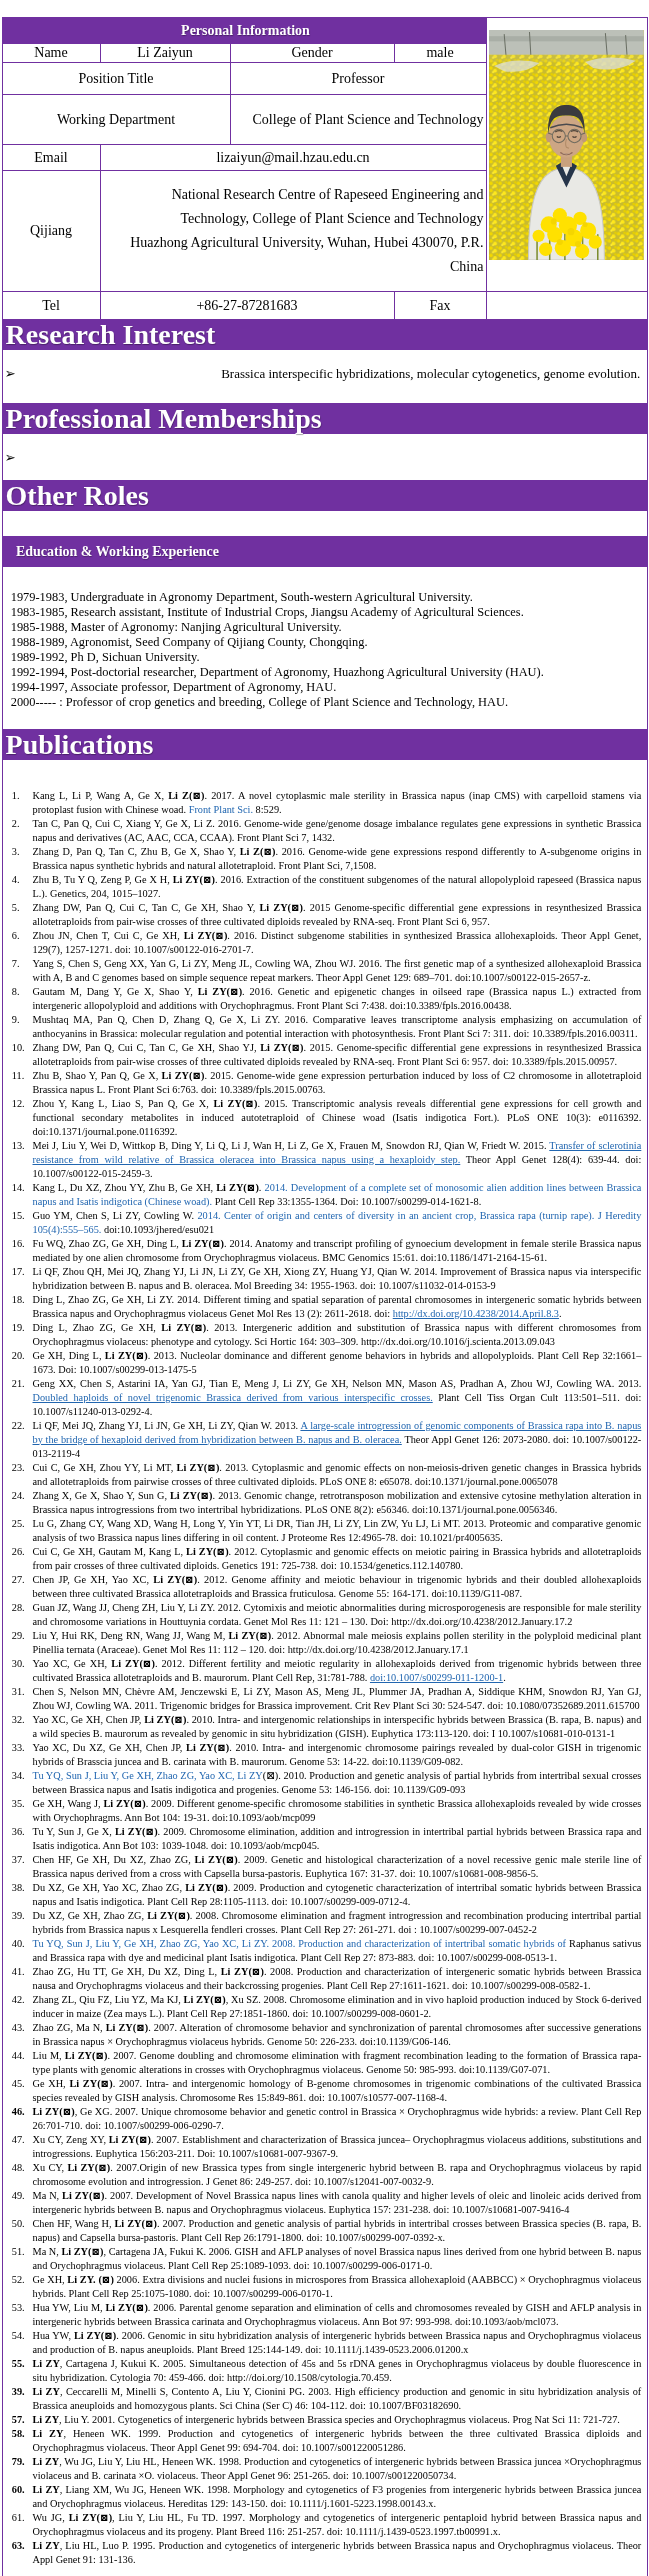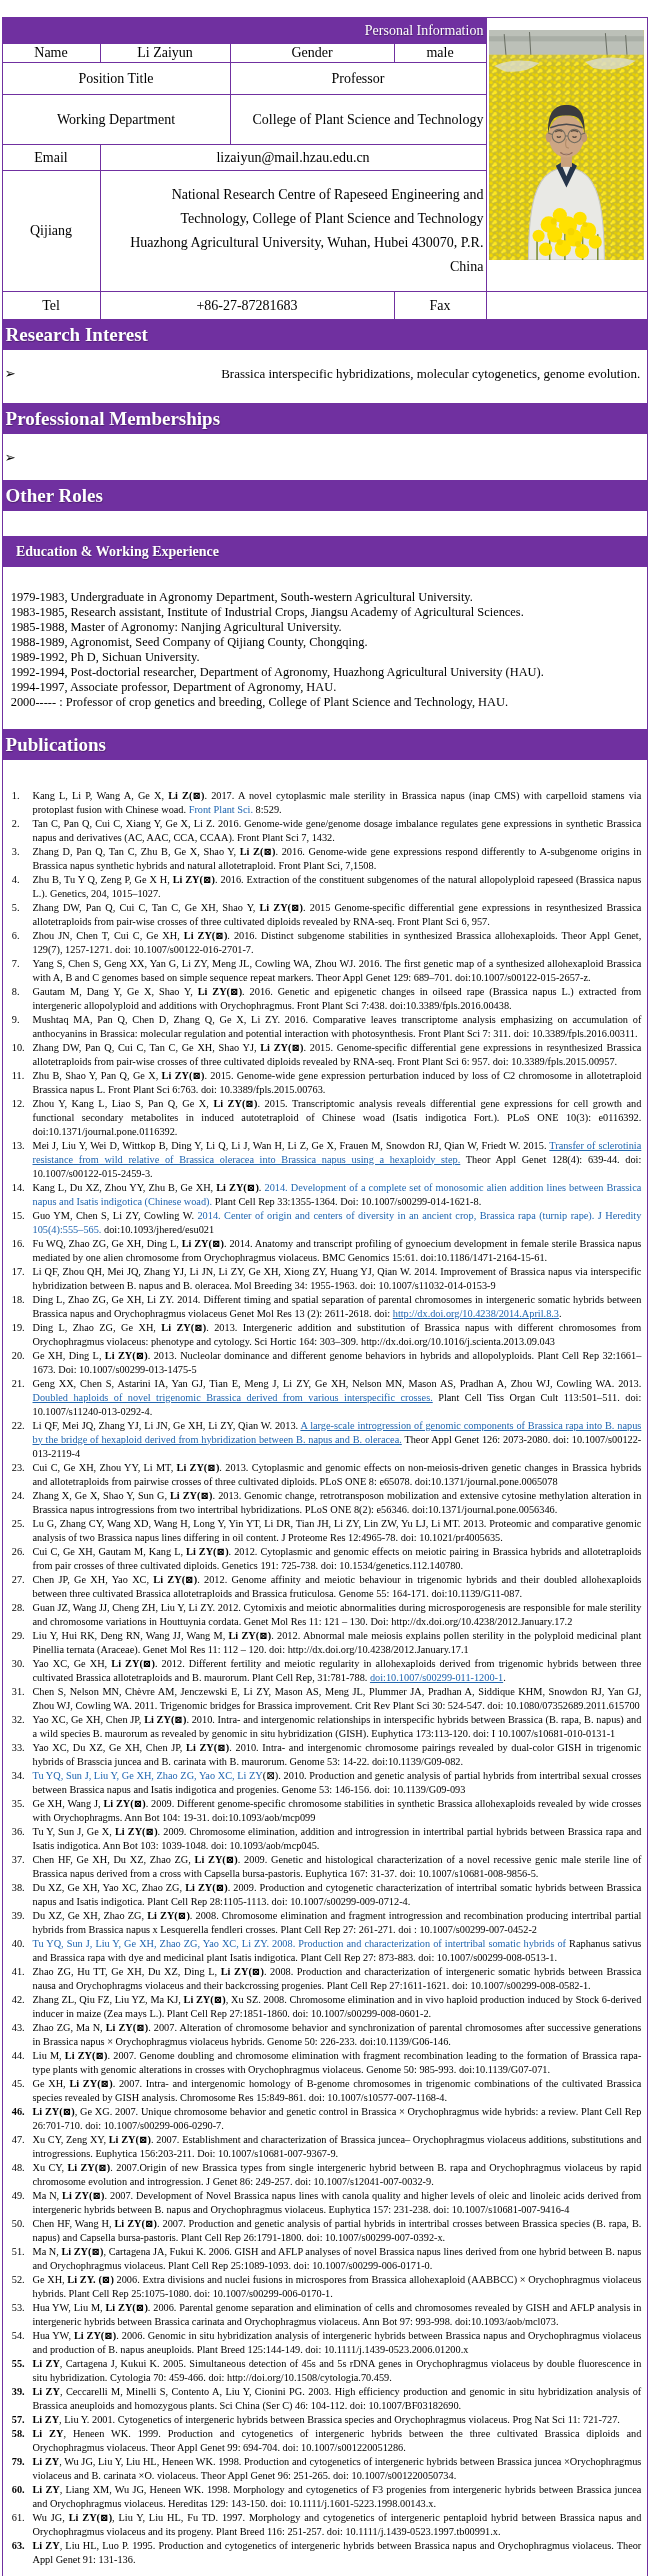--- a/index.html
+++ b/index.html
@@ -6,29 +6,29 @@
   *{box-sizing:border-box;margin:0;padding:0}
   html,body{background:#fff}
   body{width:649px;height:2921px;overflow:hidden;color:var(--ink);
        font-family:"Liberation Serif","DejaVu Serif",serif;}
   .page{padding:17px 1.5px 0}
 
   
   table.pinfo{width:100%;border-collapse:collapse;table-layout:fixed}
   .pinfo td{border:1px solid var(--accent);background:#fff;font-size:14px;
             text-align:center;vertical-align:middle;overflow:hidden;padding:1px 2.1px}
-  .pinfo td.hdr{background:var(--accent);color:#fff;text-align:right;font-weight:normal;
+  .pinfo td.hdr{background:var(--accent);color:#fff;text-align:center;font-weight:bold;
                 font-size:14px;padding-left:5px;text-shadow:0.5px 0.5px 1px rgba(0,0,0,.35)}
   .pinfo td.la{text-align:right;padding-left:4.1px}
   .pinfo td.photo-cell{vertical-align:top;padding:12.4px 2.6px 0}
   .photo-cell svg{display:block;width:100%;height:230px}
 
   
   .bar{background:var(--accent);color:#fff;height:30px;line-height:30px;
-       font-size:19px;font-weight:bold;padding-left:4.1px;
+       font-size:28px;font-weight:bold;padding-left:4.1px;
        text-shadow:0.5px 0.5px 1px rgba(0,0,0,.35)}
   .bar.indent{padding-left:14.4px;font-size:14px}
   .sec-box{border:1px solid var(--accent);border-top:none;background:#fff}
   .bullet-row{display:flex;align-items:flex-start;font-size:13px;padding:15.5px 6.2px 5.2px 2.1px}
   .bullet{width:33px;flex:0 0 33px;font-size:13.4px;line-height:15.5px}
   .bullet-text{flex:1;text-align:right;line-height:15.5px}
   .box-ri{min-height:54px}
   .box-pm{min-height:47px}
   .box-or{min-height:26px}
 

